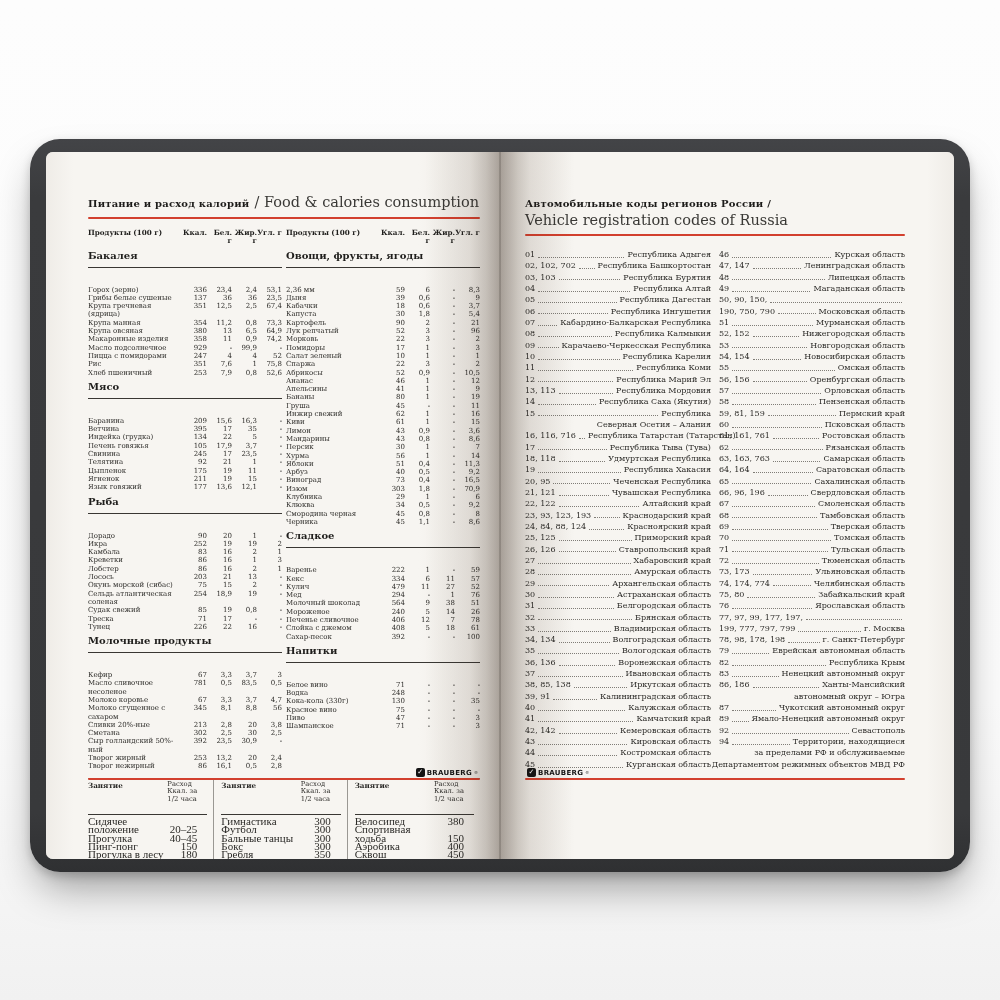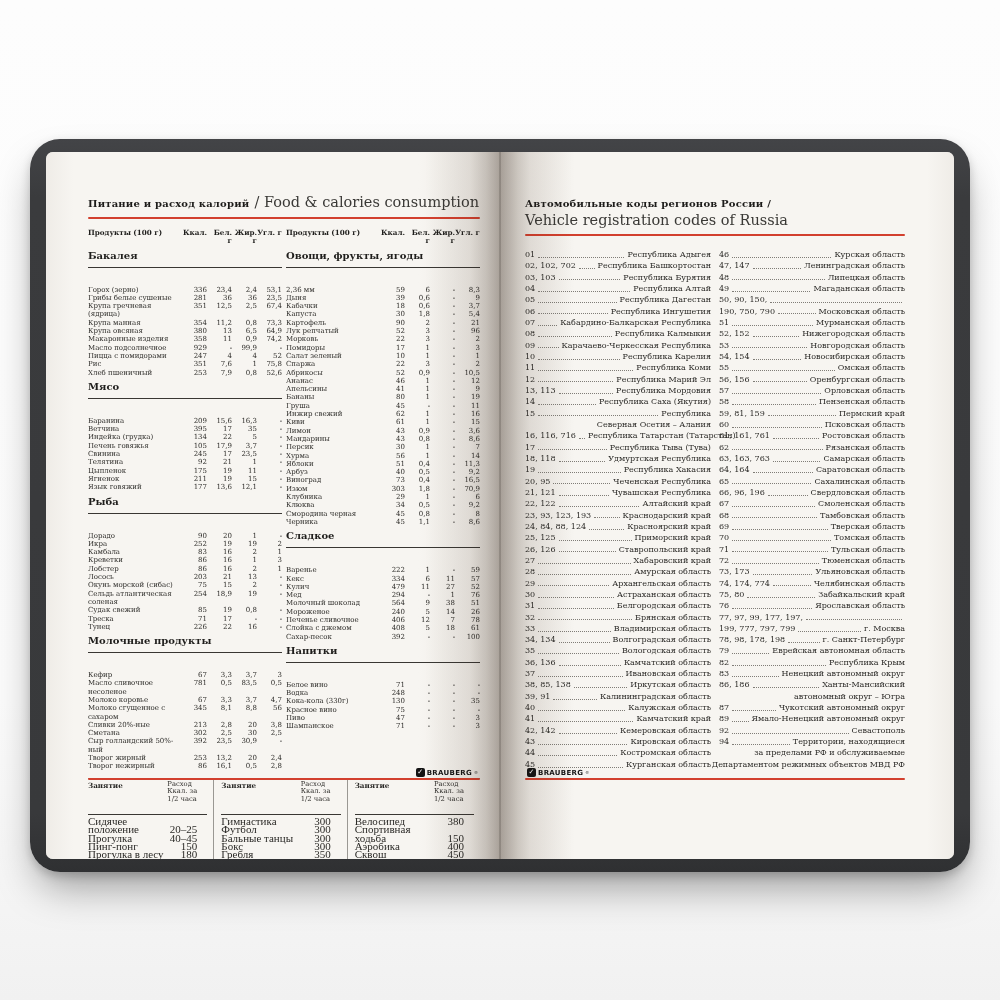--- a/index.html
+++ b/index.html
@@ -123,21 +123,21 @@
                 <div class="sec-title">Бакалея</div>
                 <div class="frow">
                   <span class="fname">Горох (зерно)</span>
                   <span class="num">336</span>
                   <span class="num">23,4</span>
                   <span class="num">2,4</span>
                   <span class="num">53,1</span>
                 </div>
                 <div class="frow">
                   <span class="fname">Грибы белые сушеные</span>
-                  <span class="num">281</span>
+                  <span class="num">137</span>
                   <span class="num">36</span>
                   <span class="num">36</span>
                   <span class="num">23,5</span>
                 </div>
                 <div class="frow">
                   <span class="fname">Крупа гречневая (ядрица)</span>
                   <span class="num">351</span>
                   <span class="num">12,5</span>
                   <span class="num">2,5</span>
                   <span class="num">67,4</span>
@@ -1044,21 +1044,21 @@
                 <span class="cregion">Волгоградская область</span>
               </div>
               <div class="crow">
                 <span class="ccode">35</span>
                 <span class="leader"></span>
                 <span class="cregion">Вологодская область</span>
               </div>
               <div class="crow">
                 <span class="ccode">36, 136</span>
                 <span class="leader"></span>
-                <span class="cregion">Камчатский область</span>
+                <span class="cregion">Воронежская область</span>
               </div>
               <div class="crow">
                 <span class="ccode">37</span>
                 <span class="leader"></span>
                 <span class="cregion">Ивановская область</span>
               </div>
               <div class="crow">
                 <span class="ccode">38, 85, 138</span>
                 <span class="leader"></span>
                 <span class="cregion">Иркутская область</span>

